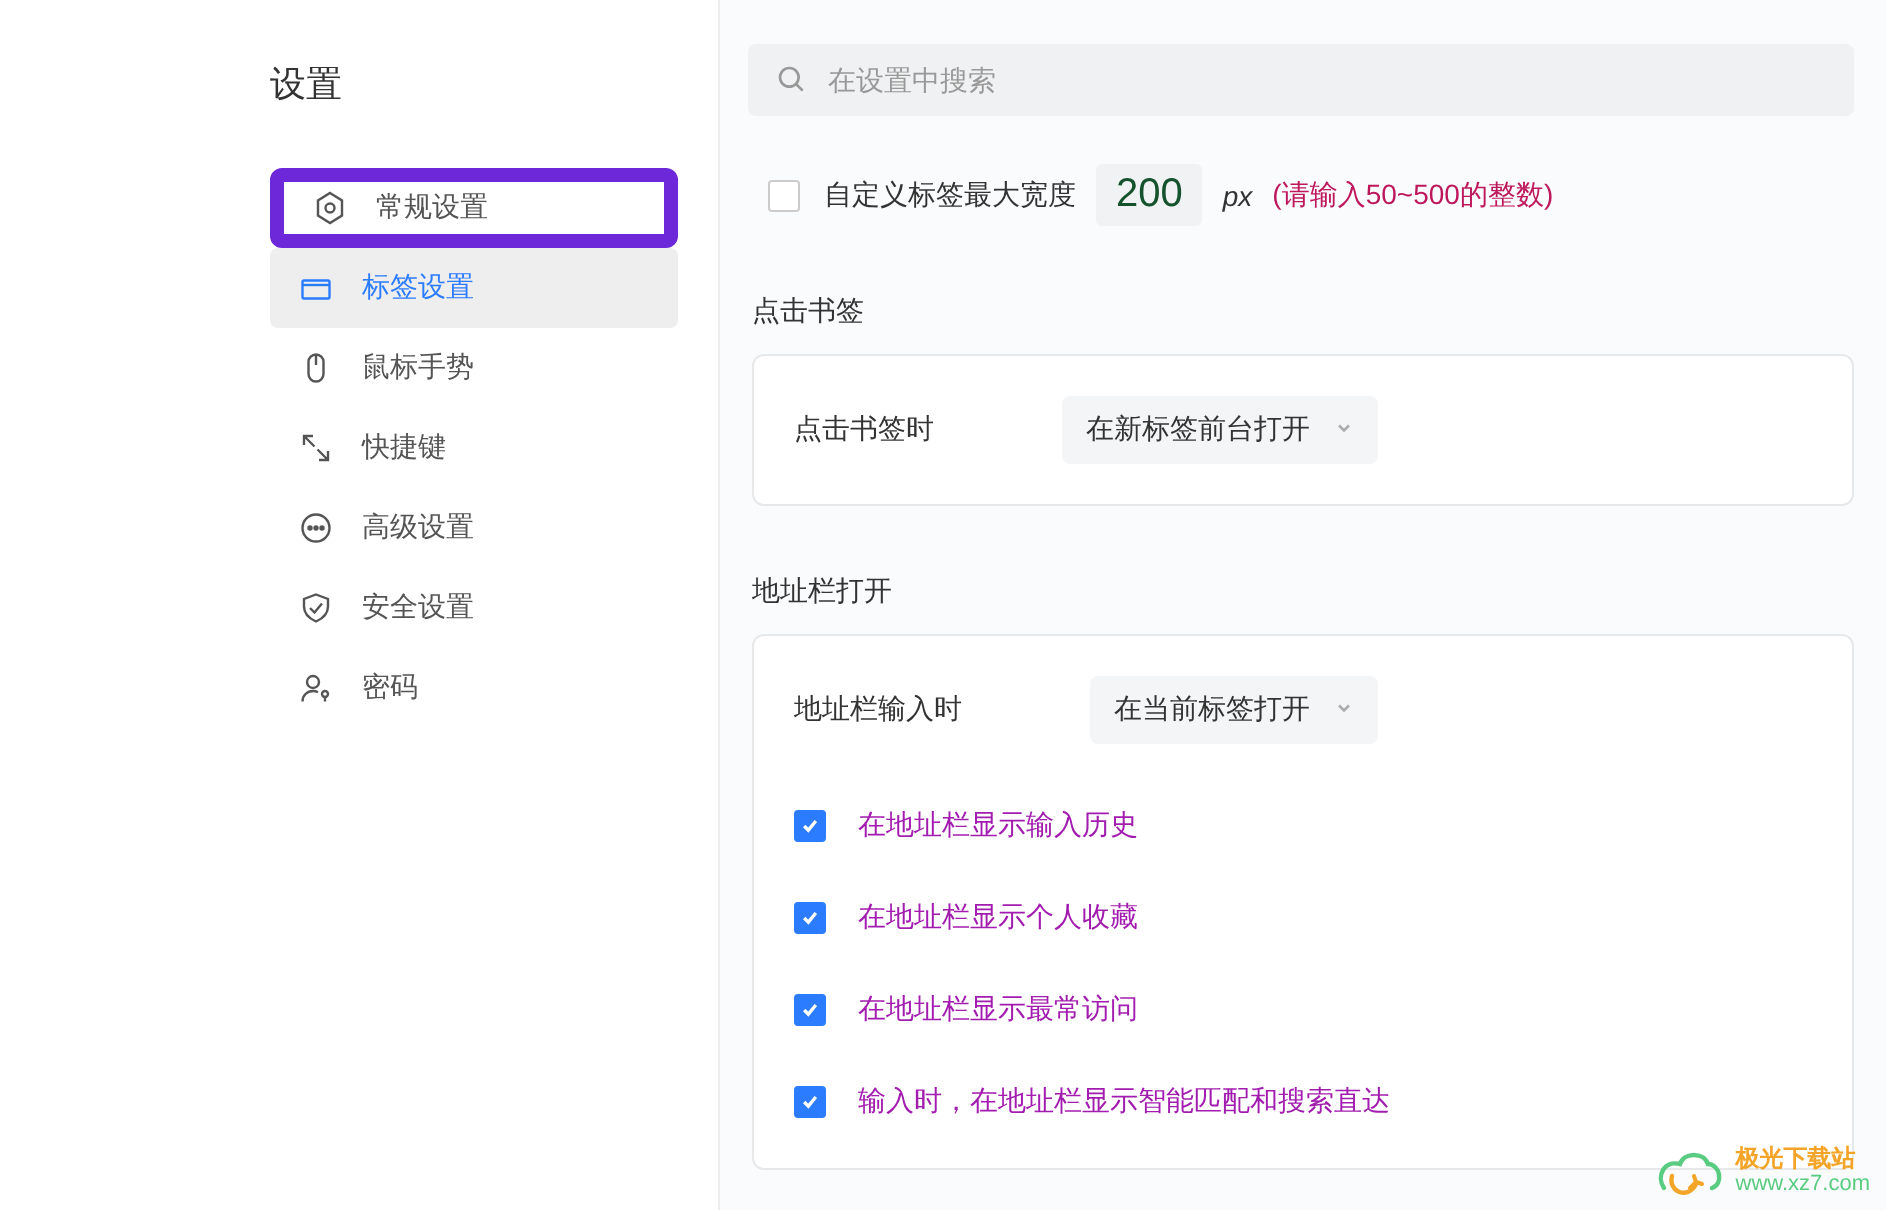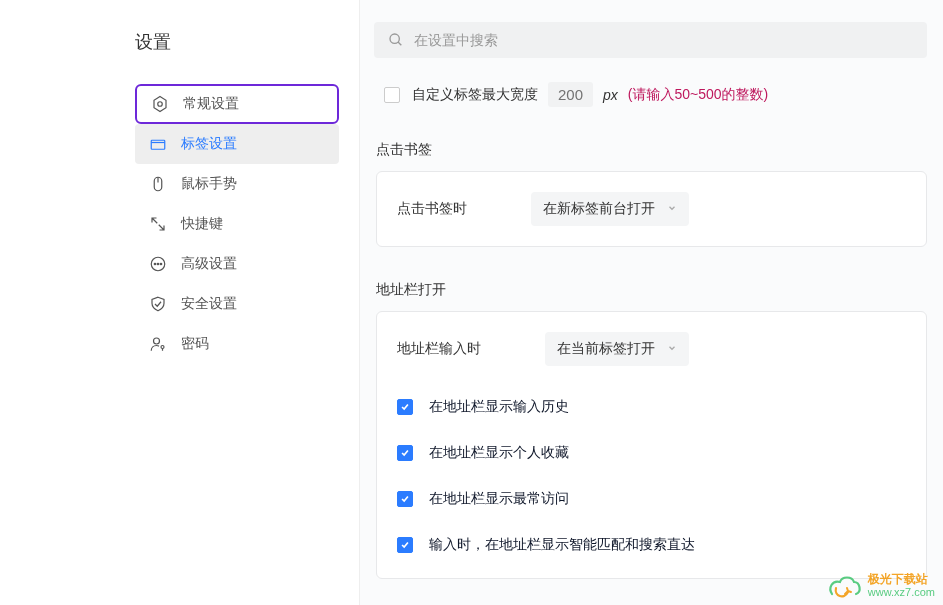--- a/index.html
+++ b/index.html
@@ -31,21 +31,21 @@
       align-items: center;
       height: 40px;
       padding: 0 14px;
       font-size: 14px;
       color: #555;
       cursor: pointer;
       border-radius: 4px;
       position: relative;
     }
     .nav-item.highlighted {
-      border: 2px solid #6d28d9;
+      border: 7px solid #6d28d9;
       border-radius: 6px;
       justify-content: flex-end;
     }
     .nav-item.active {
       background: #eeeeee;
       color: #2b7cff;
     }
     .nav-item .icon {
       width: 18px;
       height: 18px;
@@ -89,21 +89,21 @@
     }
     .checkbox {
       width: 16px; height: 16px; border: 1px solid #ccc;
       border-radius: 2px; margin-right: 12px; cursor: pointer;
       background: #fff; flex-shrink: 0;
       display: flex; align-items: center; justify-content: center;
     }
     .checkbox.checked { background: #2b7cff; border-color: #2b7cff; }
     .num-input {
       background: #f1f2f3; border-radius: 3px; padding: 4px 10px;
-      margin: 0 10px; font-size: 15px; color: #737373; min-width: 36px;
+      margin: 0 10px; font-size: 20px; color: #14532d; min-width: 36px;
       text-align: center;
     }
     .unit-text { color: #333; margin-right: 10px; font-style: italic; }
     .hint-text { color: #be185d; }
 
     .section-title {
       font-size: 14px; color: #333;
       padding: 8px 16px 12px 16px;
     }
     .panel {
@@ -121,21 +121,21 @@
     .dropdown {
       background: #f4f5f6; border-radius: 4px;
       padding: 8px 12px; display: flex; align-items: center;
       cursor: pointer; min-width: 140px;
     }
     .dropdown .dd-text { flex: 1; }
     .dropdown .chev { margin-left: 12px; color: #aaa; font-size: 10px; }
 
     .check-row {
       display: flex; align-items: center;
-      font-size: 14px; color: #0f172a;
+      font-size: 14px; color: #a21caf;
       padding: 14px 0;
       text-align: right;
     }
     .check-row .checkbox { margin-right: 16px; }
 
     
     .watermark {
       position: absolute; right: 8px; bottom: 6px;
       display: flex; align-items: center; gap: 6px;
       opacity: 0.9;

